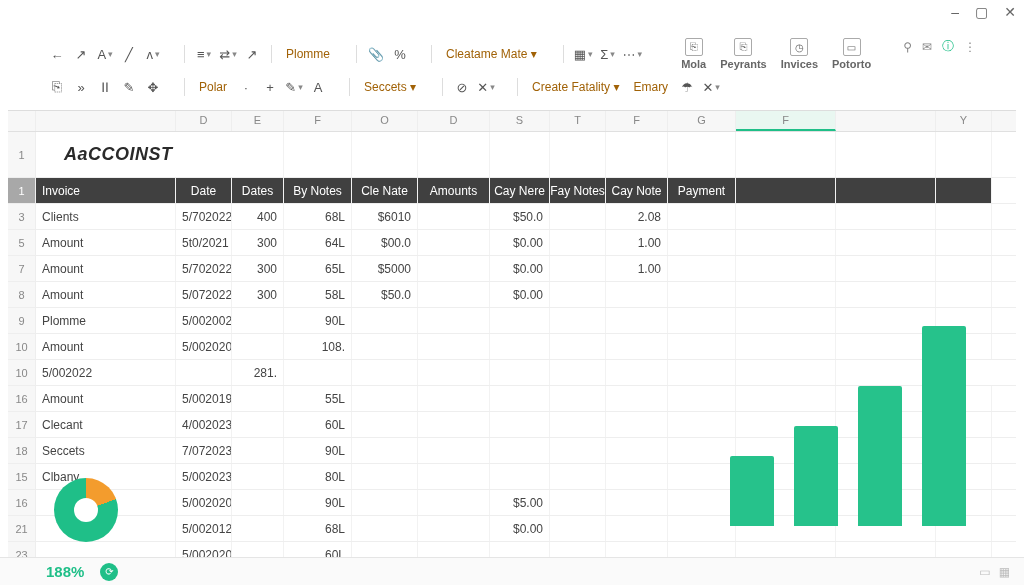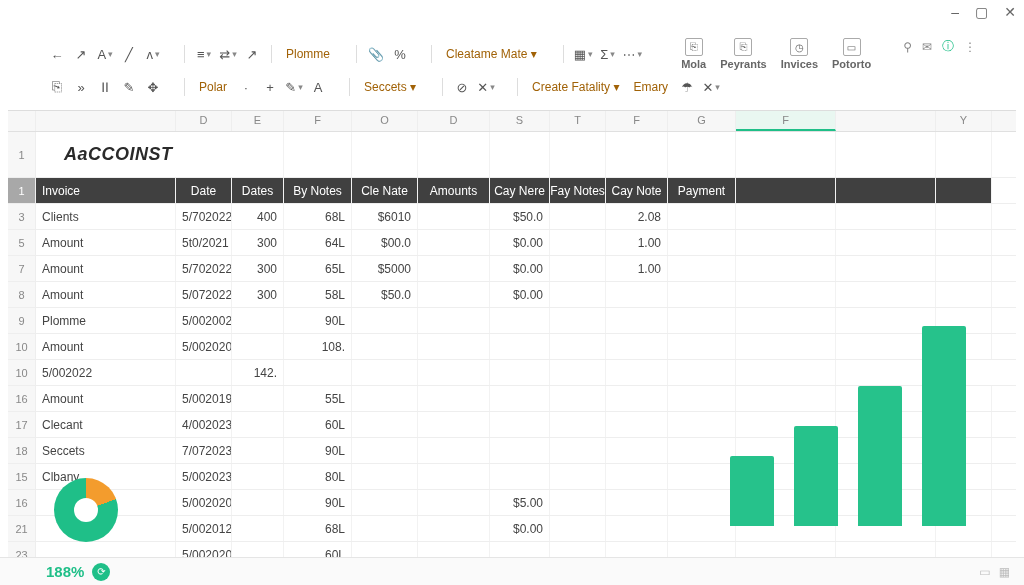--- a/index.html
+++ b/index.html
@@ -44,21 +44,21 @@
 .hdr .rh { background: #a8a8a8; }
 
 
 .barchart { position: absolute; right: 26px; bottom: 42px; width: 260px; height: 230px; pointer-events: none; }
 .barchart .bar { position: absolute; bottom: 0; width: 44px; background: #26c28b; border-radius: 2px 2px 0 0; }
 .piechart { position: absolute; left: 46px; bottom: 26px; width: 64px; height: 64px; border-radius: 50%; background: conic-gradient(#f39c2d 0 70deg, #1fbf88 70deg 360deg); }
 .piechart::after { content: ""; position: absolute; left: 20px; top: 20px; width: 24px; height: 24px; background: #fff; border-radius: 50%; }
 .piechart .handset { position: absolute; left: 22px; top: 22px; width: 20px; height: 20px; color: #fff; font-size: 14px; display: flex; align-items: center; justify-content: center; }
 
 
-.statusbar { position: absolute; left: 0; right: 0; bottom: 0; height: 28px; border-top: 1px solid #e5e5e5; background: #fafafa; display: flex; align-items: center; padding: 0 14px; gap: 8px; }
+.statusbar { position: absolute; left: 0; right: 0; bottom: 0; height: 28px; border-top: 1px solid #e5e5e5; background: #fafafa; display: flex; align-items: center; padding: 0 14px; gap: 16px; }
 .statusbar .zoom { color: #1fbf88; font-weight: 600; font-size: 15px; margin-left: 32px; }
 .statusbar .zicon { width: 18px; height: 18px; border-radius: 50%; background: #1fbf88; display: inline-flex; align-items: center; justify-content: center; color: #fff; font-size: 10px; }
 .statusbar .right { margin-left: auto; display: flex; gap: 8px; color: #bbb; }
 
 .sheet-scroll { max-height: 440px; overflow: hidden; }
 </style>
 </head>
 <body>
 
 <div class="win-controls">
@@ -306,21 +306,21 @@
           <div class="cell num"></div>
           <div class="cell"></div>
           <div class="cell"></div>
           <div class="cell"></div>
           <div class="cell"></div>
         </div>
         <div class="row">
           <div class="rh">10</div>
           <div class="cell">5/002022</div>
           <div class="cell num"></div>
-          <div class="cell num">142.</div>
+          <div class="cell num">281.</div>
           <div class="cell num"></div>
           <div class="cell"></div>
           <div class="cell num"></div>
           <div class="cell"></div>
           <div class="cell num"></div>
           <div class="cell"></div>
           <div class="cell"></div>
           <div class="cell"></div>
           <div class="cell"></div>
         </div>

